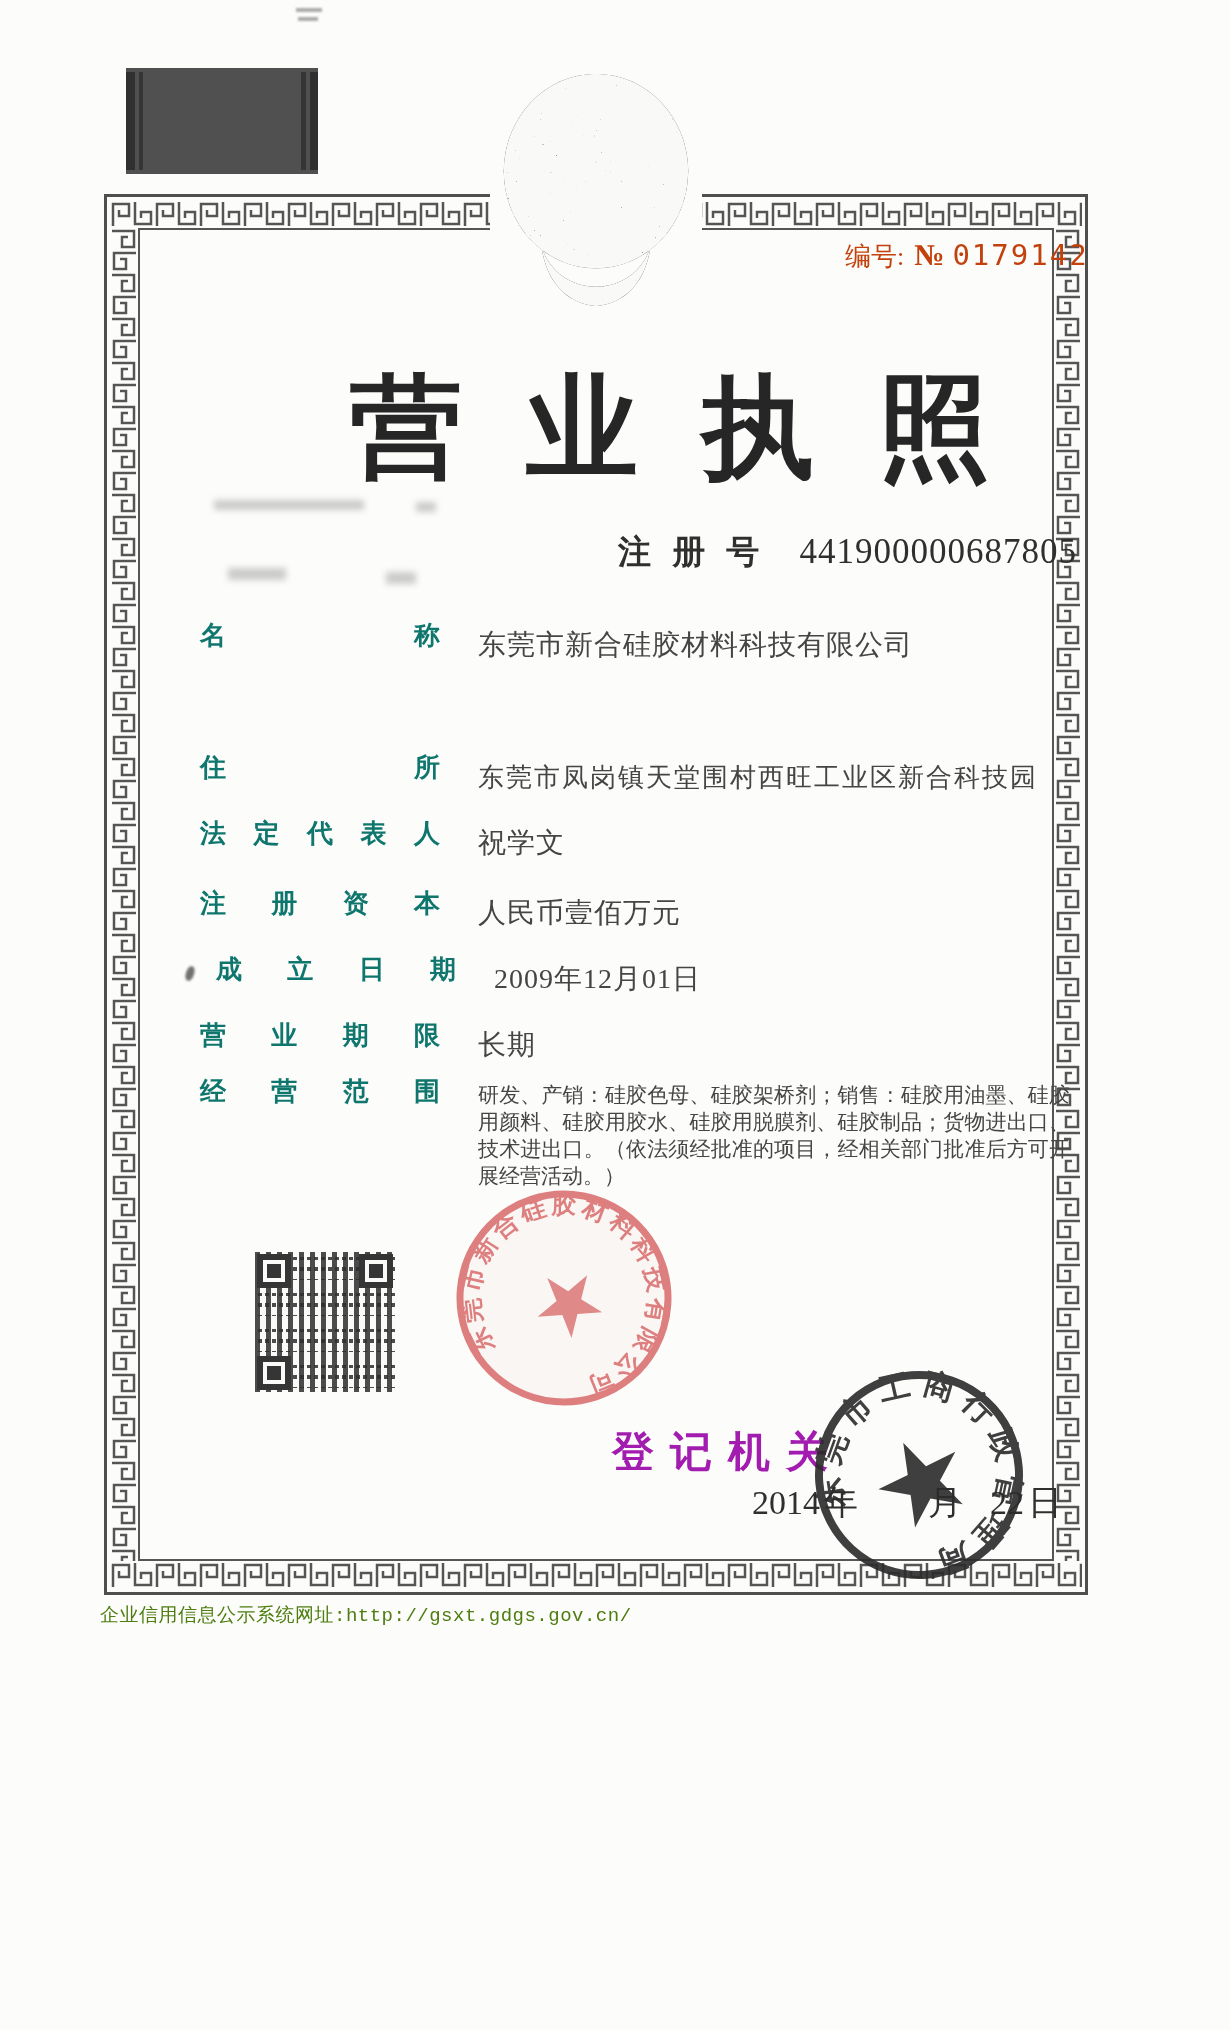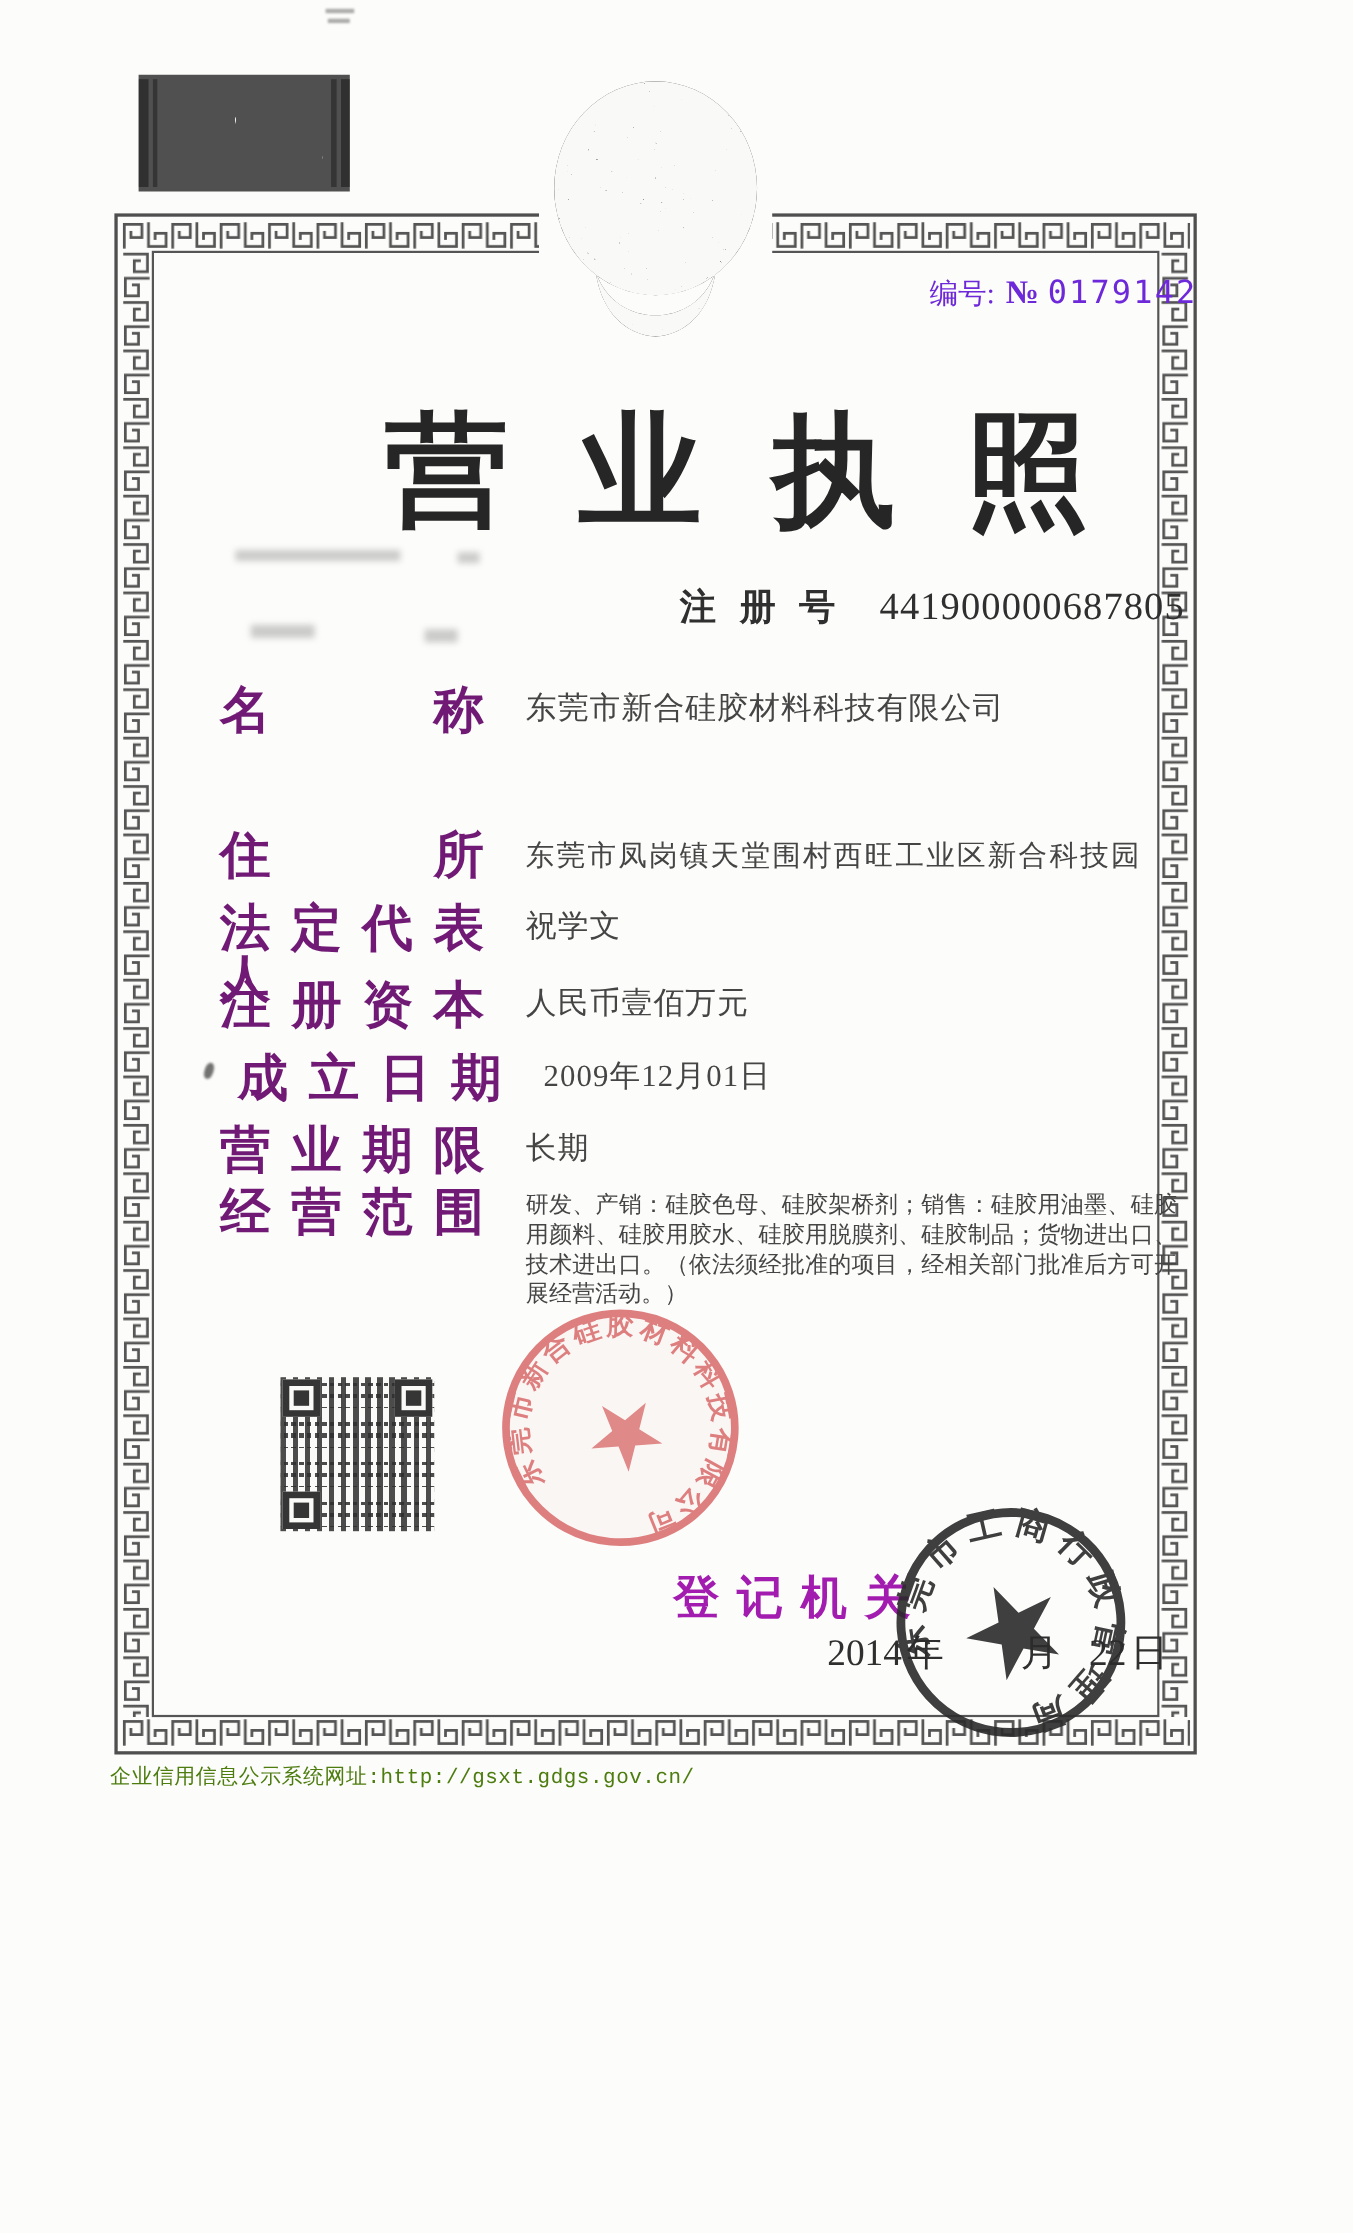--- a/index.html
+++ b/index.html
@@ -15,37 +15,37 @@
   .band-left{left:3px;top:31px;bottom:31px;width:28px;}
   .band-right{right:3px;top:31px;bottom:31px;width:28px;}
   .band svg{width:100%;height:100%;display:block;}
   .frame-inner{position:absolute;left:31px;top:31px;right:31px;bottom:31px;
                border:2px solid #555;}
 
   
   .barcode{position:absolute;left:126px;top:68px;width:192px;height:106px;z-index:2;}
   .emblem{position:absolute;left:490px;top:66px;width:212px;height:246px;z-index:3;
           background:#fcfcfa;padding:4px;box-sizing:border-box;}
-  .serial{position:absolute;left:845px;top:248px;z-index:3;font-size:26px;color:#6d28d9;white-space:nowrap;}
+  .serial{position:absolute;left:845px;top:238px;z-index:3;font-size:26px;color:#c2410c;white-space:nowrap;}
   .serial .no-mark{font-weight:bold;font-size:30px;margin-left:10px;}
   .serial .serial-number{font-size:29px;letter-spacing:2px;font-family:"DejaVu Sans Mono",monospace;margin-left:8px;}
 
   .license-title{position:absolute;left:104px;top:372px;width:1132px;z-index:3;
                  text-align:center;font-size:112px;line-height:1;font-weight:900;
                  letter-spacing:64px;text-indent:64px;color:#262626;
                  font-family:"Liberation Sans",sans-serif;}
 
   .reg-line{position:absolute;left:618px;top:530px;z-index:3;font-size:33px;color:#2f2f2f;white-space:nowrap;}
   .reg-line .reg-label{letter-spacing:6px;font-family:"Liberation Sans",sans-serif;font-weight:600;}
   .reg-line .reg-number{margin-left:26px;font-size:35px;letter-spacing:1px;}
 
   
   .field{position:absolute;left:200px;display:flex;align-items:flex-start;z-index:3;}
   .field .label{width:240px;flex:0 0 240px;font-family:"Liberation Sans",sans-serif;
-                font-weight:700;font-size:46px;line-height:1;color:#701a75;
+                font-weight:700;font-size:26px;line-height:1;color:#0f766e;
                 text-align:justify;text-align-last:justify;text-justify:inter-character;}
   .field .value{margin-left:38px;font-size:28px;color:#454545;padding-top:7px;
                 line-height:1.15;letter-spacing:1px;white-space:nowrap;}
   .f0{top:622px;} .f1{top:688px;} .f2{top:754px;} .f3{top:820px;}
   .f4{top:890px;} .f5{top:956px;margin-left:16px;} .f6{top:1022px;} .f7{top:1078px;}
   .f2 .value{font-size:26px;padding-top:9px;letter-spacing:2px;}
   .f7 .value{font-size:21px;line-height:27px;width:592px;padding-top:4px;
              white-space:normal;text-align:justify;letter-spacing:0;}
 
   

